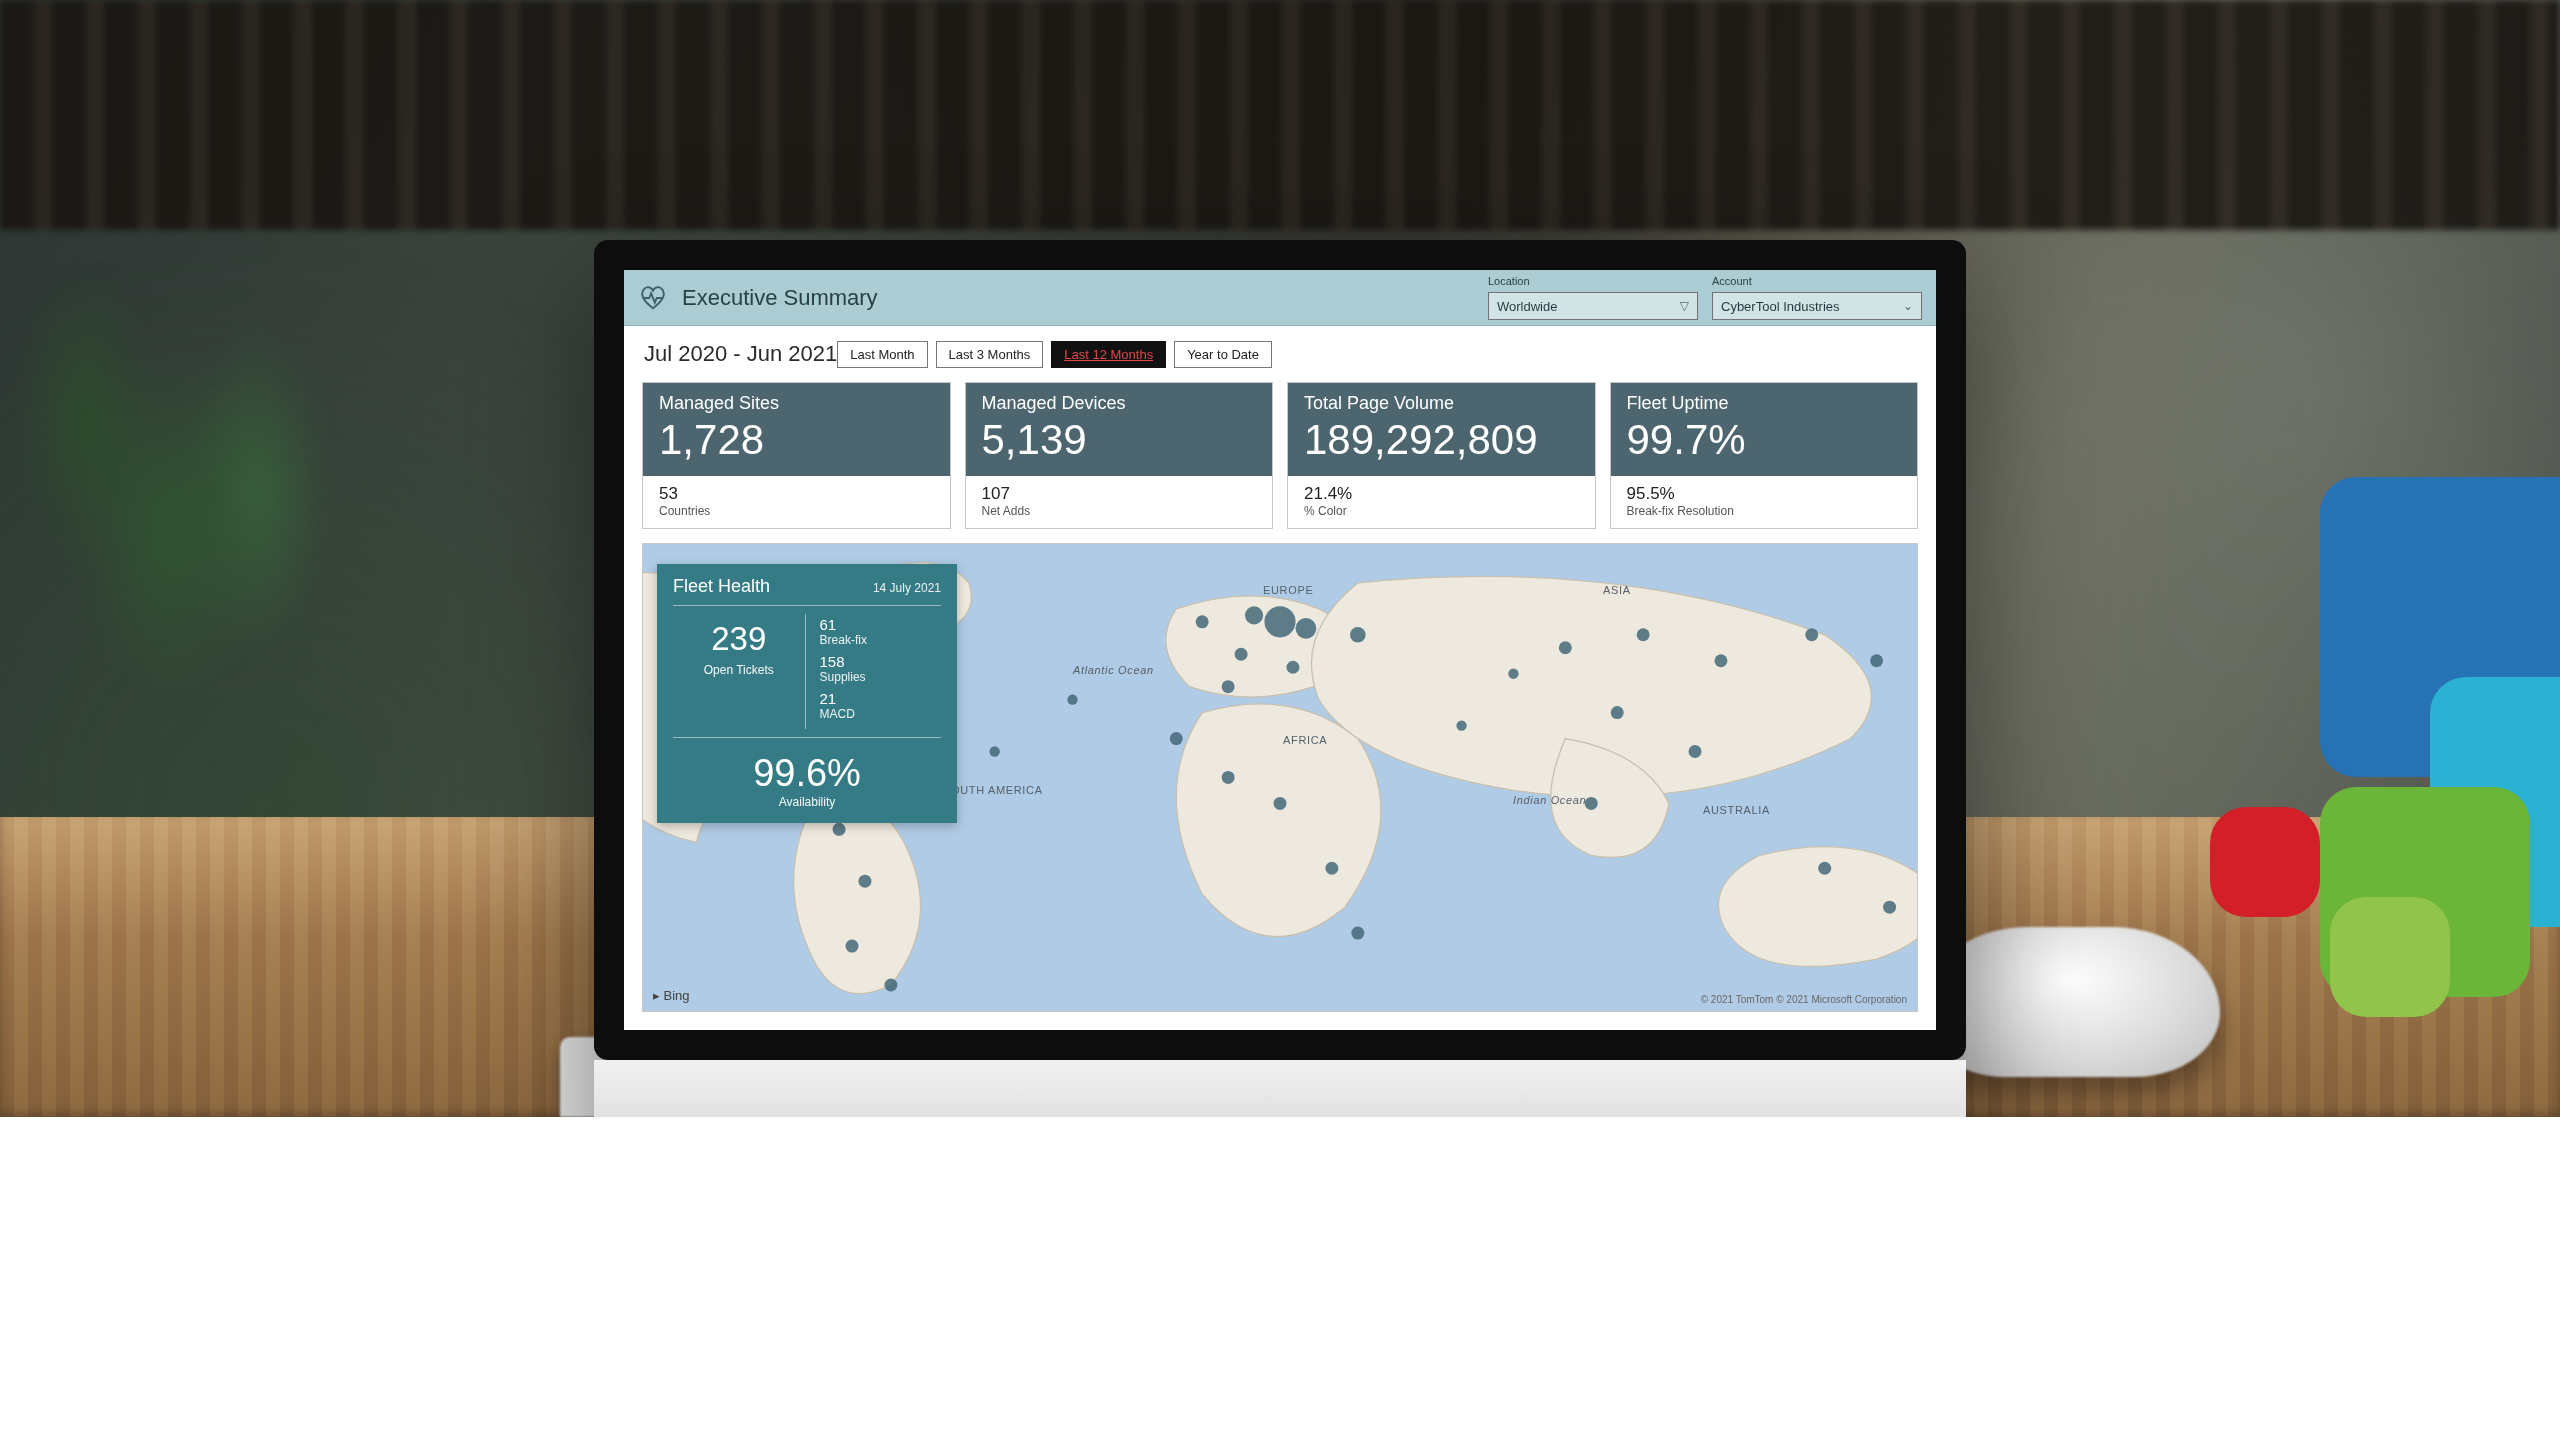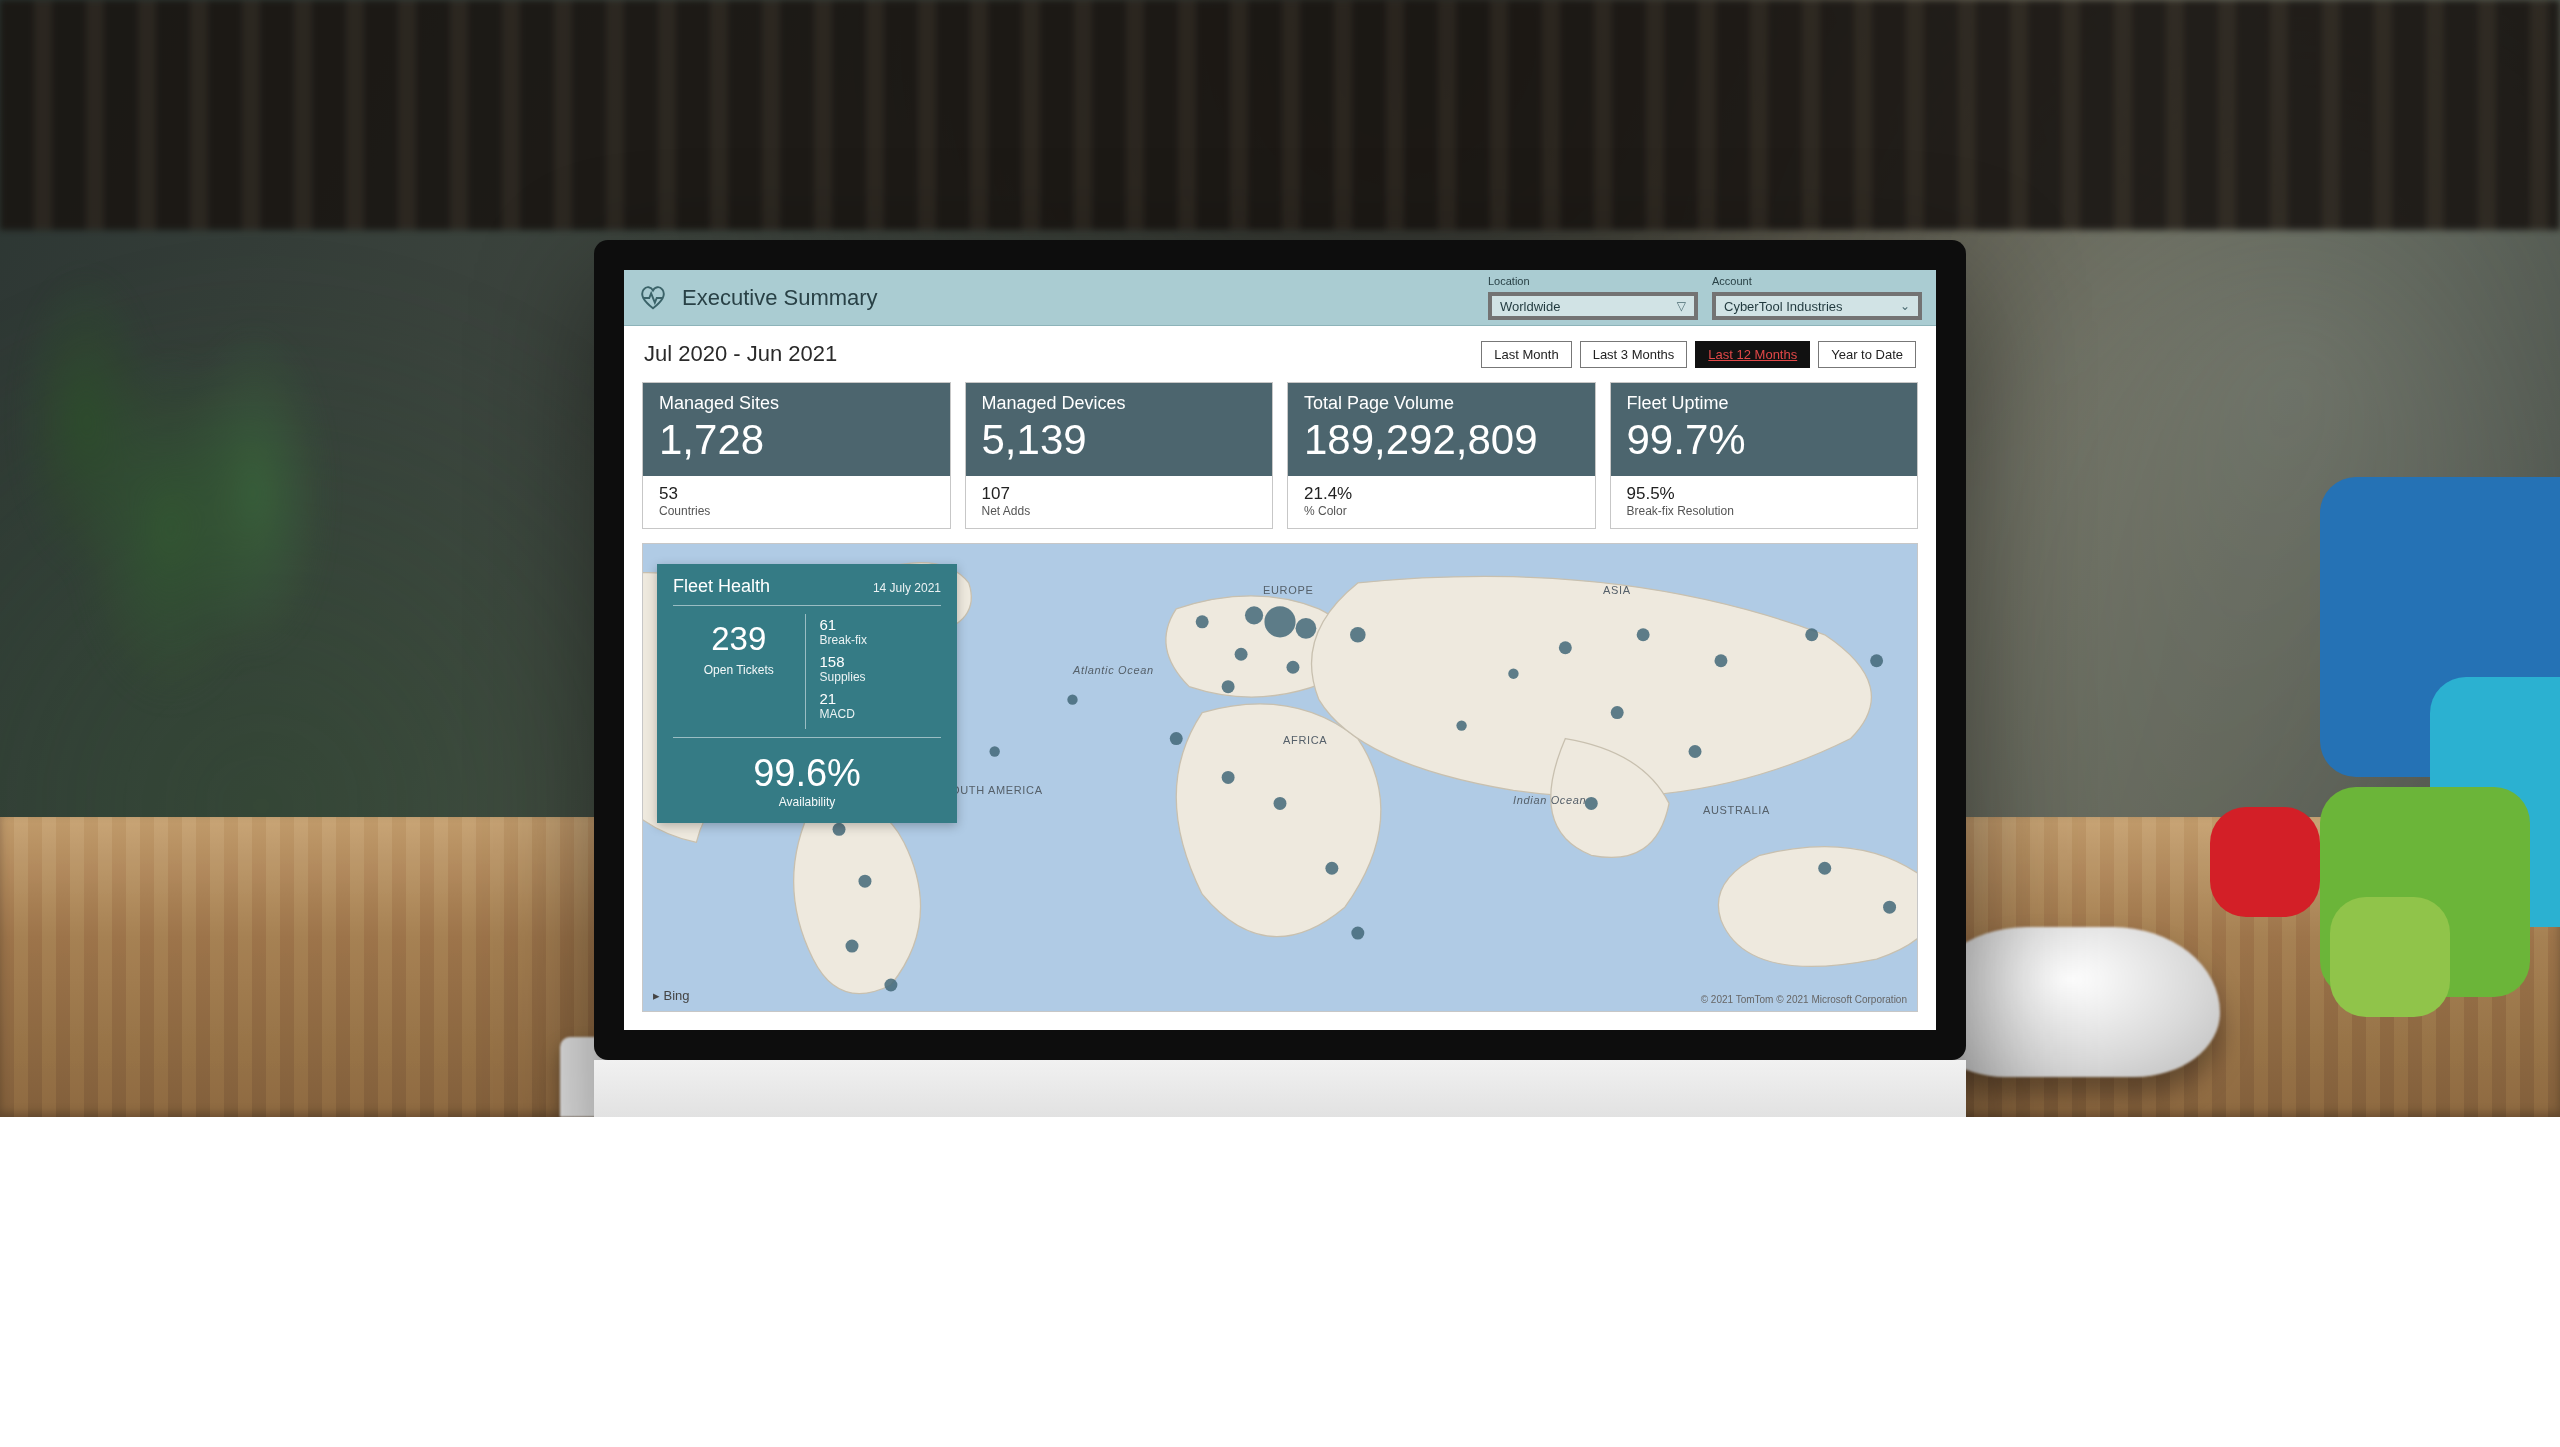--- a/index.html
+++ b/index.html
@@ -113,27 +113,27 @@
   }
   .heart-icon{ width:30px;height:30px; color:#37646b; }
   .title{ font-size:22px; color:#274247; flex:0 0 auto; }
   .top-spacer{ flex:1; }
   .top-field{
     display:flex; flex-direction:column; gap:5px; font-size:12px; color:#274247;
     min-width:210px;
   }
   .top-field .lbl{ font-size:11px; }
   .sel{
-    height:28px; background:#cfe3e6; border:4px solid #737373;
+    height:28px; background:#cfe3e6; border:1px solid #737373;
     display:flex; align-items:center; justify-content:space-between;
     padding:0 8px; font-size:13px; color:#1f3a3f;
   }
   .sel .chev{ font-size:12px; color:#4a6e74;}
   .subbar{
-    height:56px; display:flex; align-items:center; justify-content:space-between;
+    height:56px; display:flex; align-items:center; justify-content:flex-start;
     padding:16px 20px;
   }
   .range{ font-size:22px; color:#2a2a2a; }
   .pills{ display:flex; gap:8px; }
   .pill{
     border:1px solid #777; padding:5px 12px; font-size:13px; color:#222;
     background:#fff; cursor:pointer;
   }
   .pill.active{ background:#111; color:#ef4444; border-color:#111;text-decoration:underline; }
 

